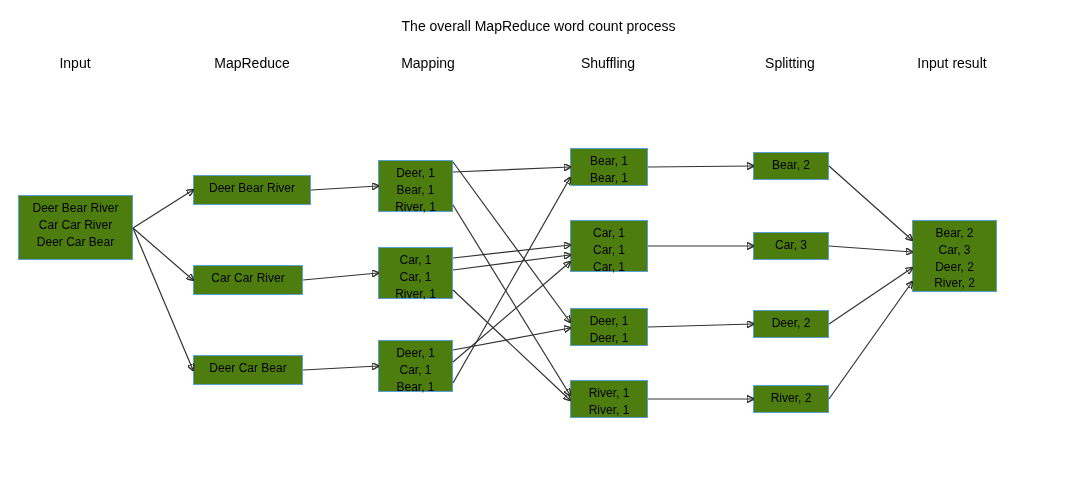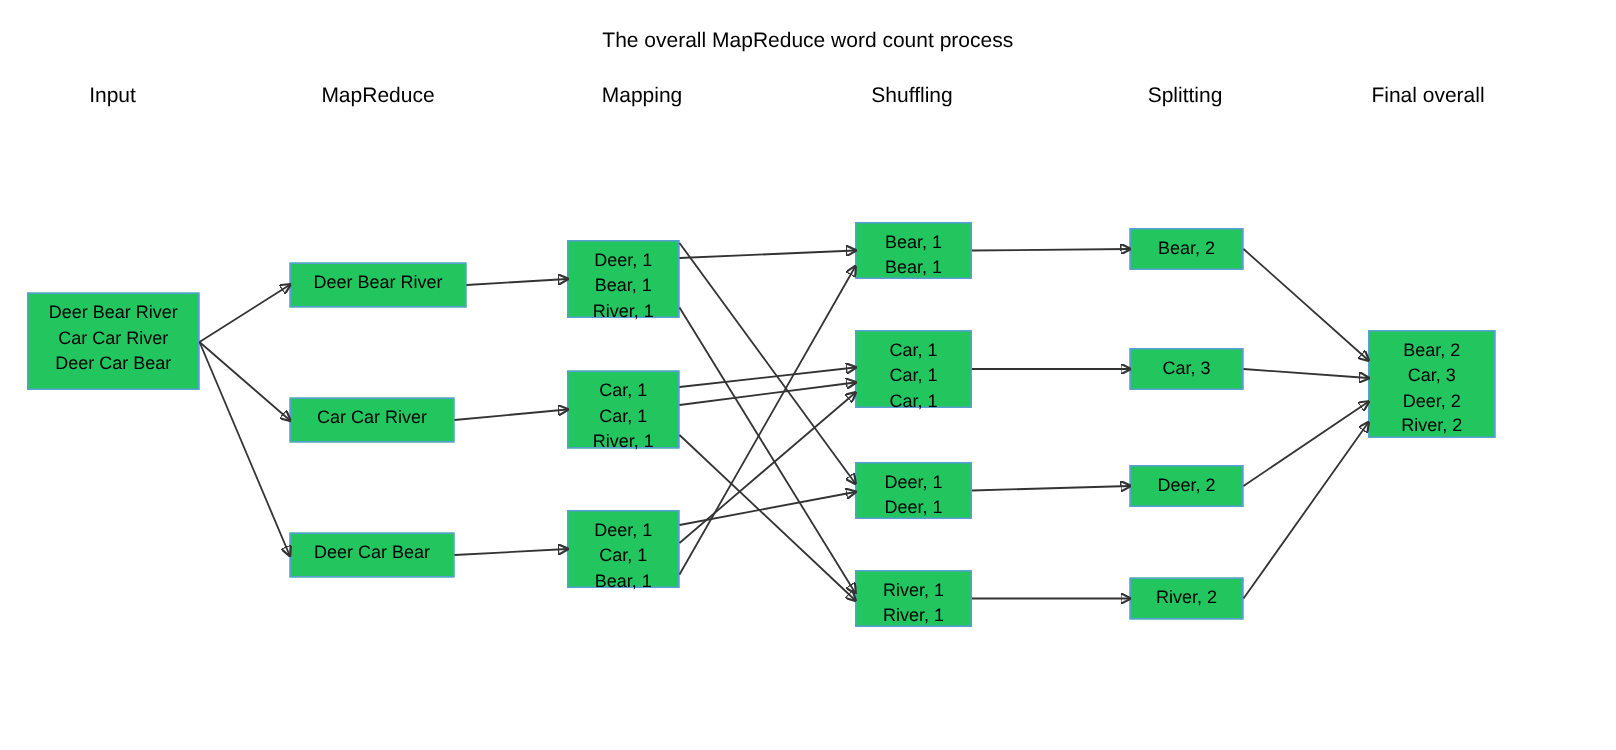--- a/index.html
+++ b/index.html
@@ -26,21 +26,21 @@
       white-space: nowrap;
     }
     .col-header {
       position: absolute;
       top: 55px;
       font-size: 14px;
       transform: translateX(-50%);
     }
     .box {
       position: absolute;
-      background: #22c55e;
+      background: #4d7c0f;
       border: 1px solid #5a9fd4;
       padding: 4px 8px;
       text-align: center;
       line-height: 1.4;
       font-size: 12px;
     }
     svg.arrows {
       position: absolute;
       top: 0; left: 0;
       width: 1077px;
@@ -58,21 +58,21 @@
 
 <div class="diagram-container">
 
   <div class="title">The overall MapReduce word count process</div>
 
   <div class="col-header" style="left:75px">Input</div>
   <div class="col-header" style="left:252px">MapReduce</div>
   <div class="col-header" style="left:428px">Mapping</div>
   <div class="col-header" style="left:608px">Shuffling</div>
   <div class="col-header" style="left:790px">Splitting</div>
-  <div class="col-header" style="left:952px">Final overall</div>
+  <div class="col-header" style="left:952px">Input result</div>
 
   <div class="box" style="left:18px;top:195px;width:115px;height:65px;">Deer Bear River<br>Car Car River<br>Deer Car Bear</div>
   <div class="box" style="left:193px;top:175px;width:118px;height:30px;">Deer Bear River</div>
   <div class="box" style="left:193px;top:265px;width:110px;height:30px;">Car Car River</div>
   <div class="box" style="left:193px;top:355px;width:110px;height:30px;">Deer Car Bear</div>
   <div class="box" style="left:378px;top:160px;width:75px;height:52px;">Deer, 1<br>Bear, 1<br>River, 1</div>
   <div class="box" style="left:378px;top:247px;width:75px;height:52px;">Car, 1<br>Car, 1<br>River, 1</div>
   <div class="box" style="left:378px;top:340px;width:75px;height:52px;">Deer, 1<br>Car, 1<br>Bear, 1</div>
   <div class="box" style="left:570px;top:148px;width:78px;height:38px;">Bear, 1<br>Bear, 1</div>
   <div class="box" style="left:570px;top:220px;width:78px;height:52px;">Car, 1<br>Car, 1<br>Car, 1</div>

